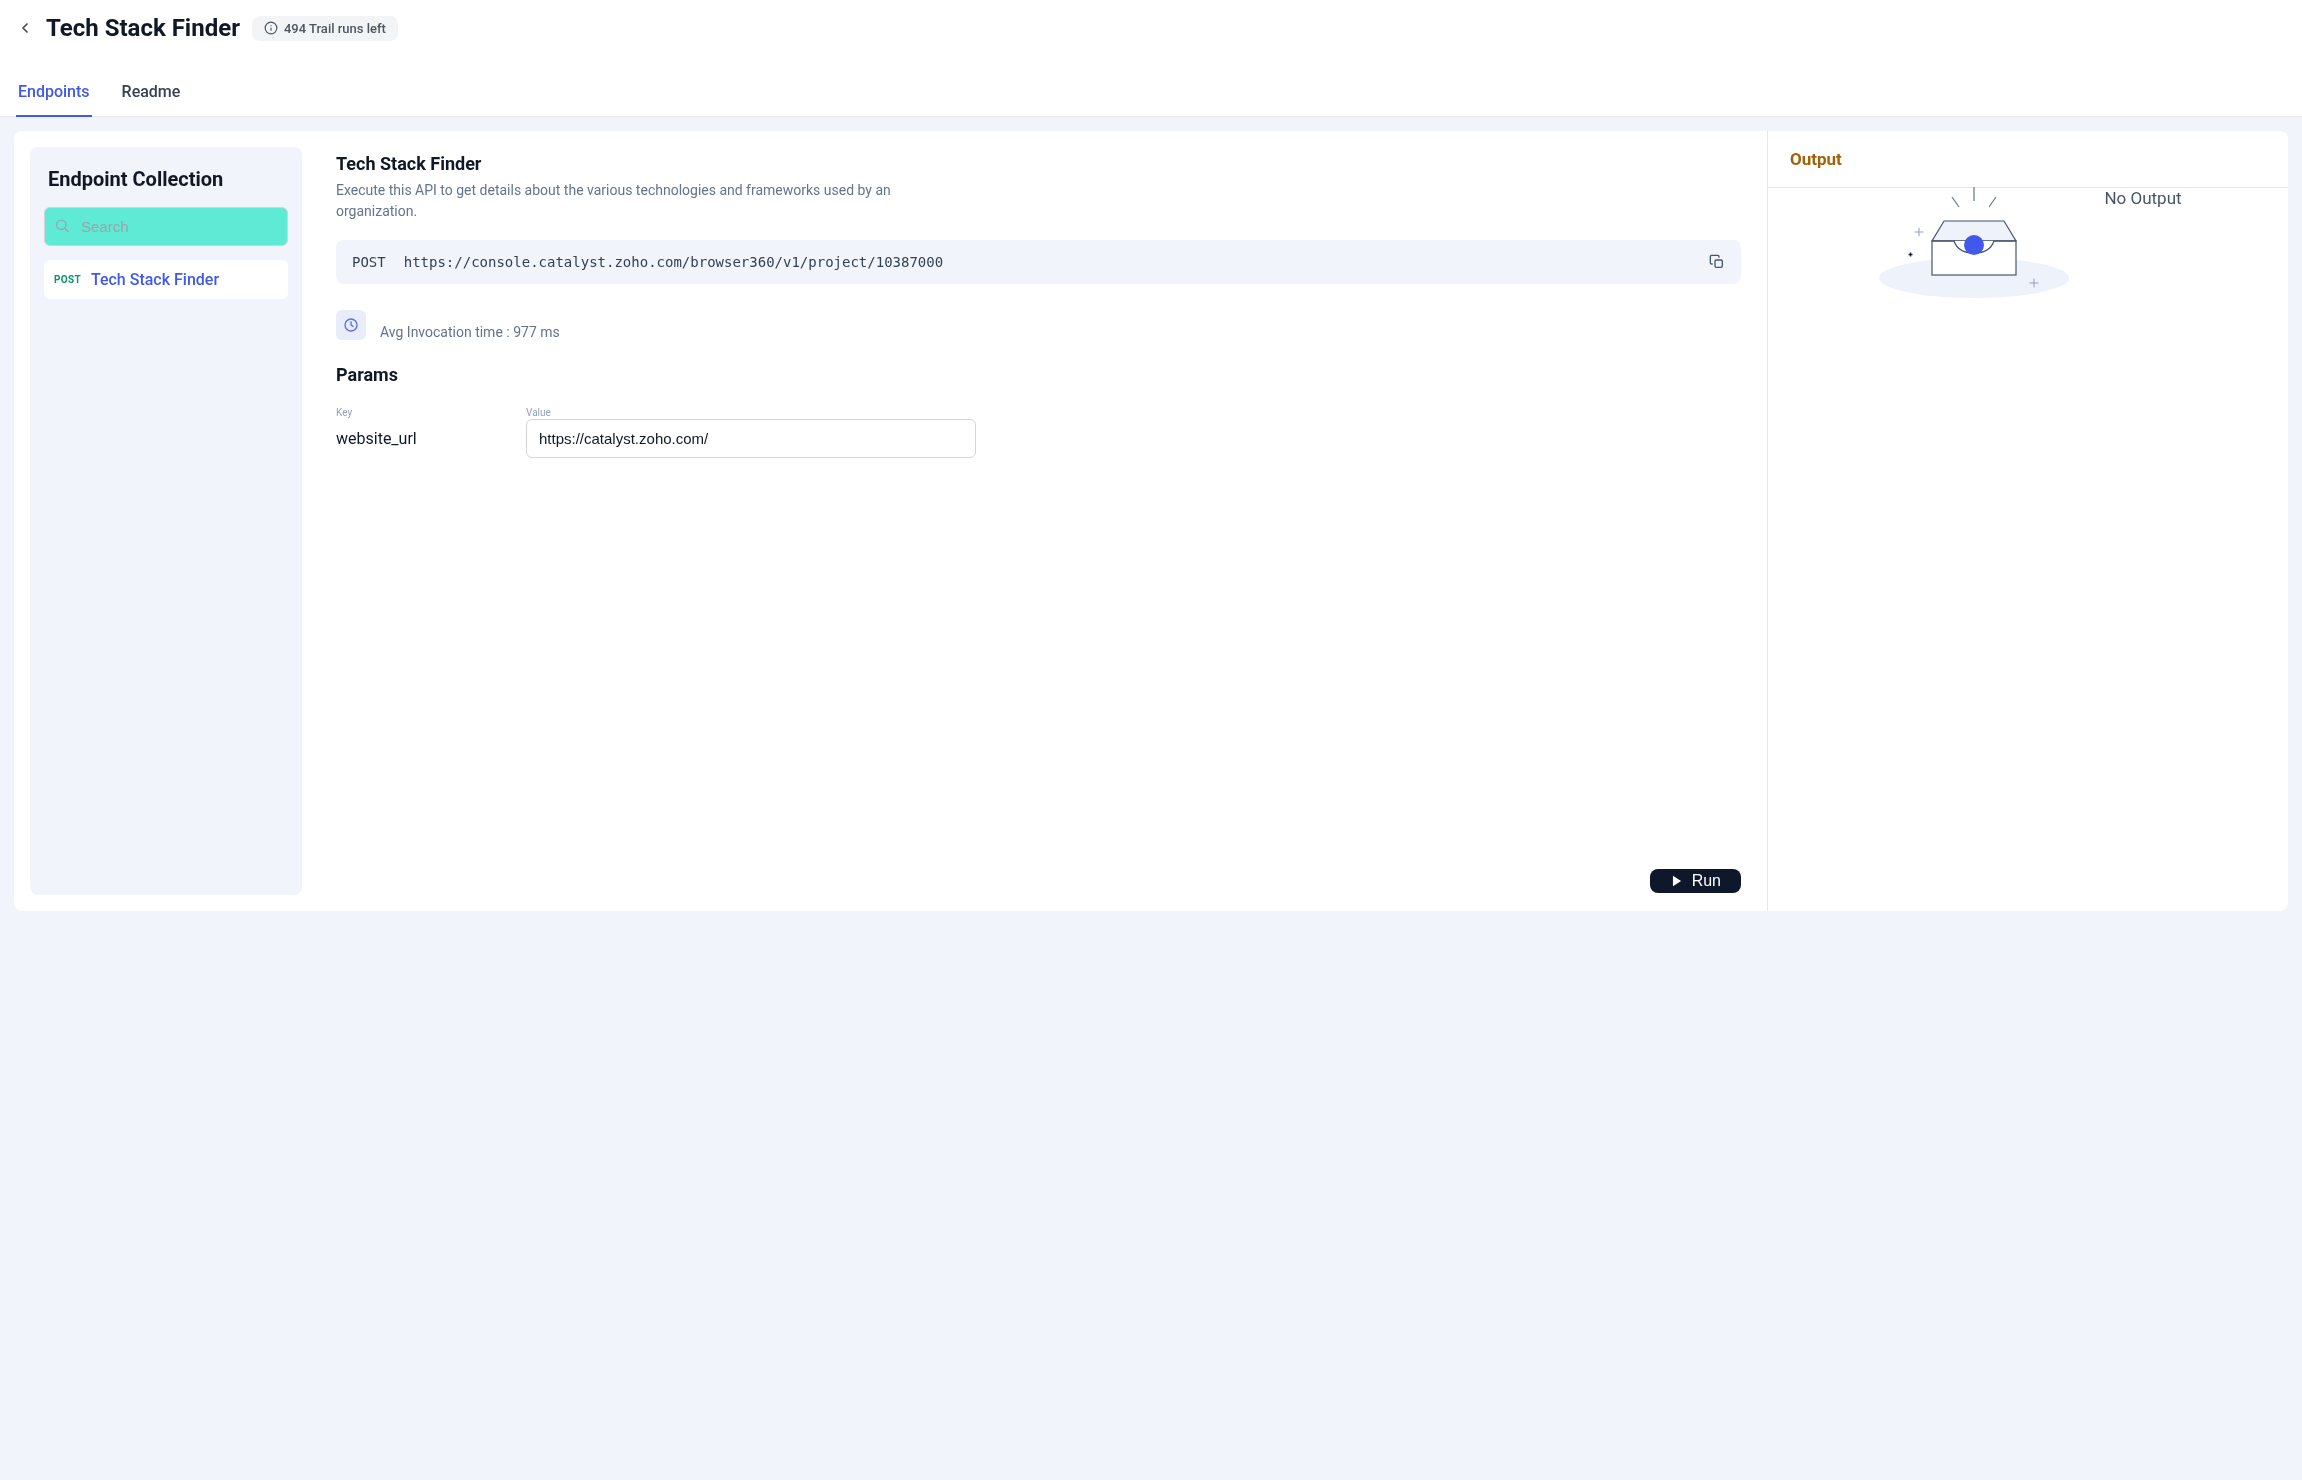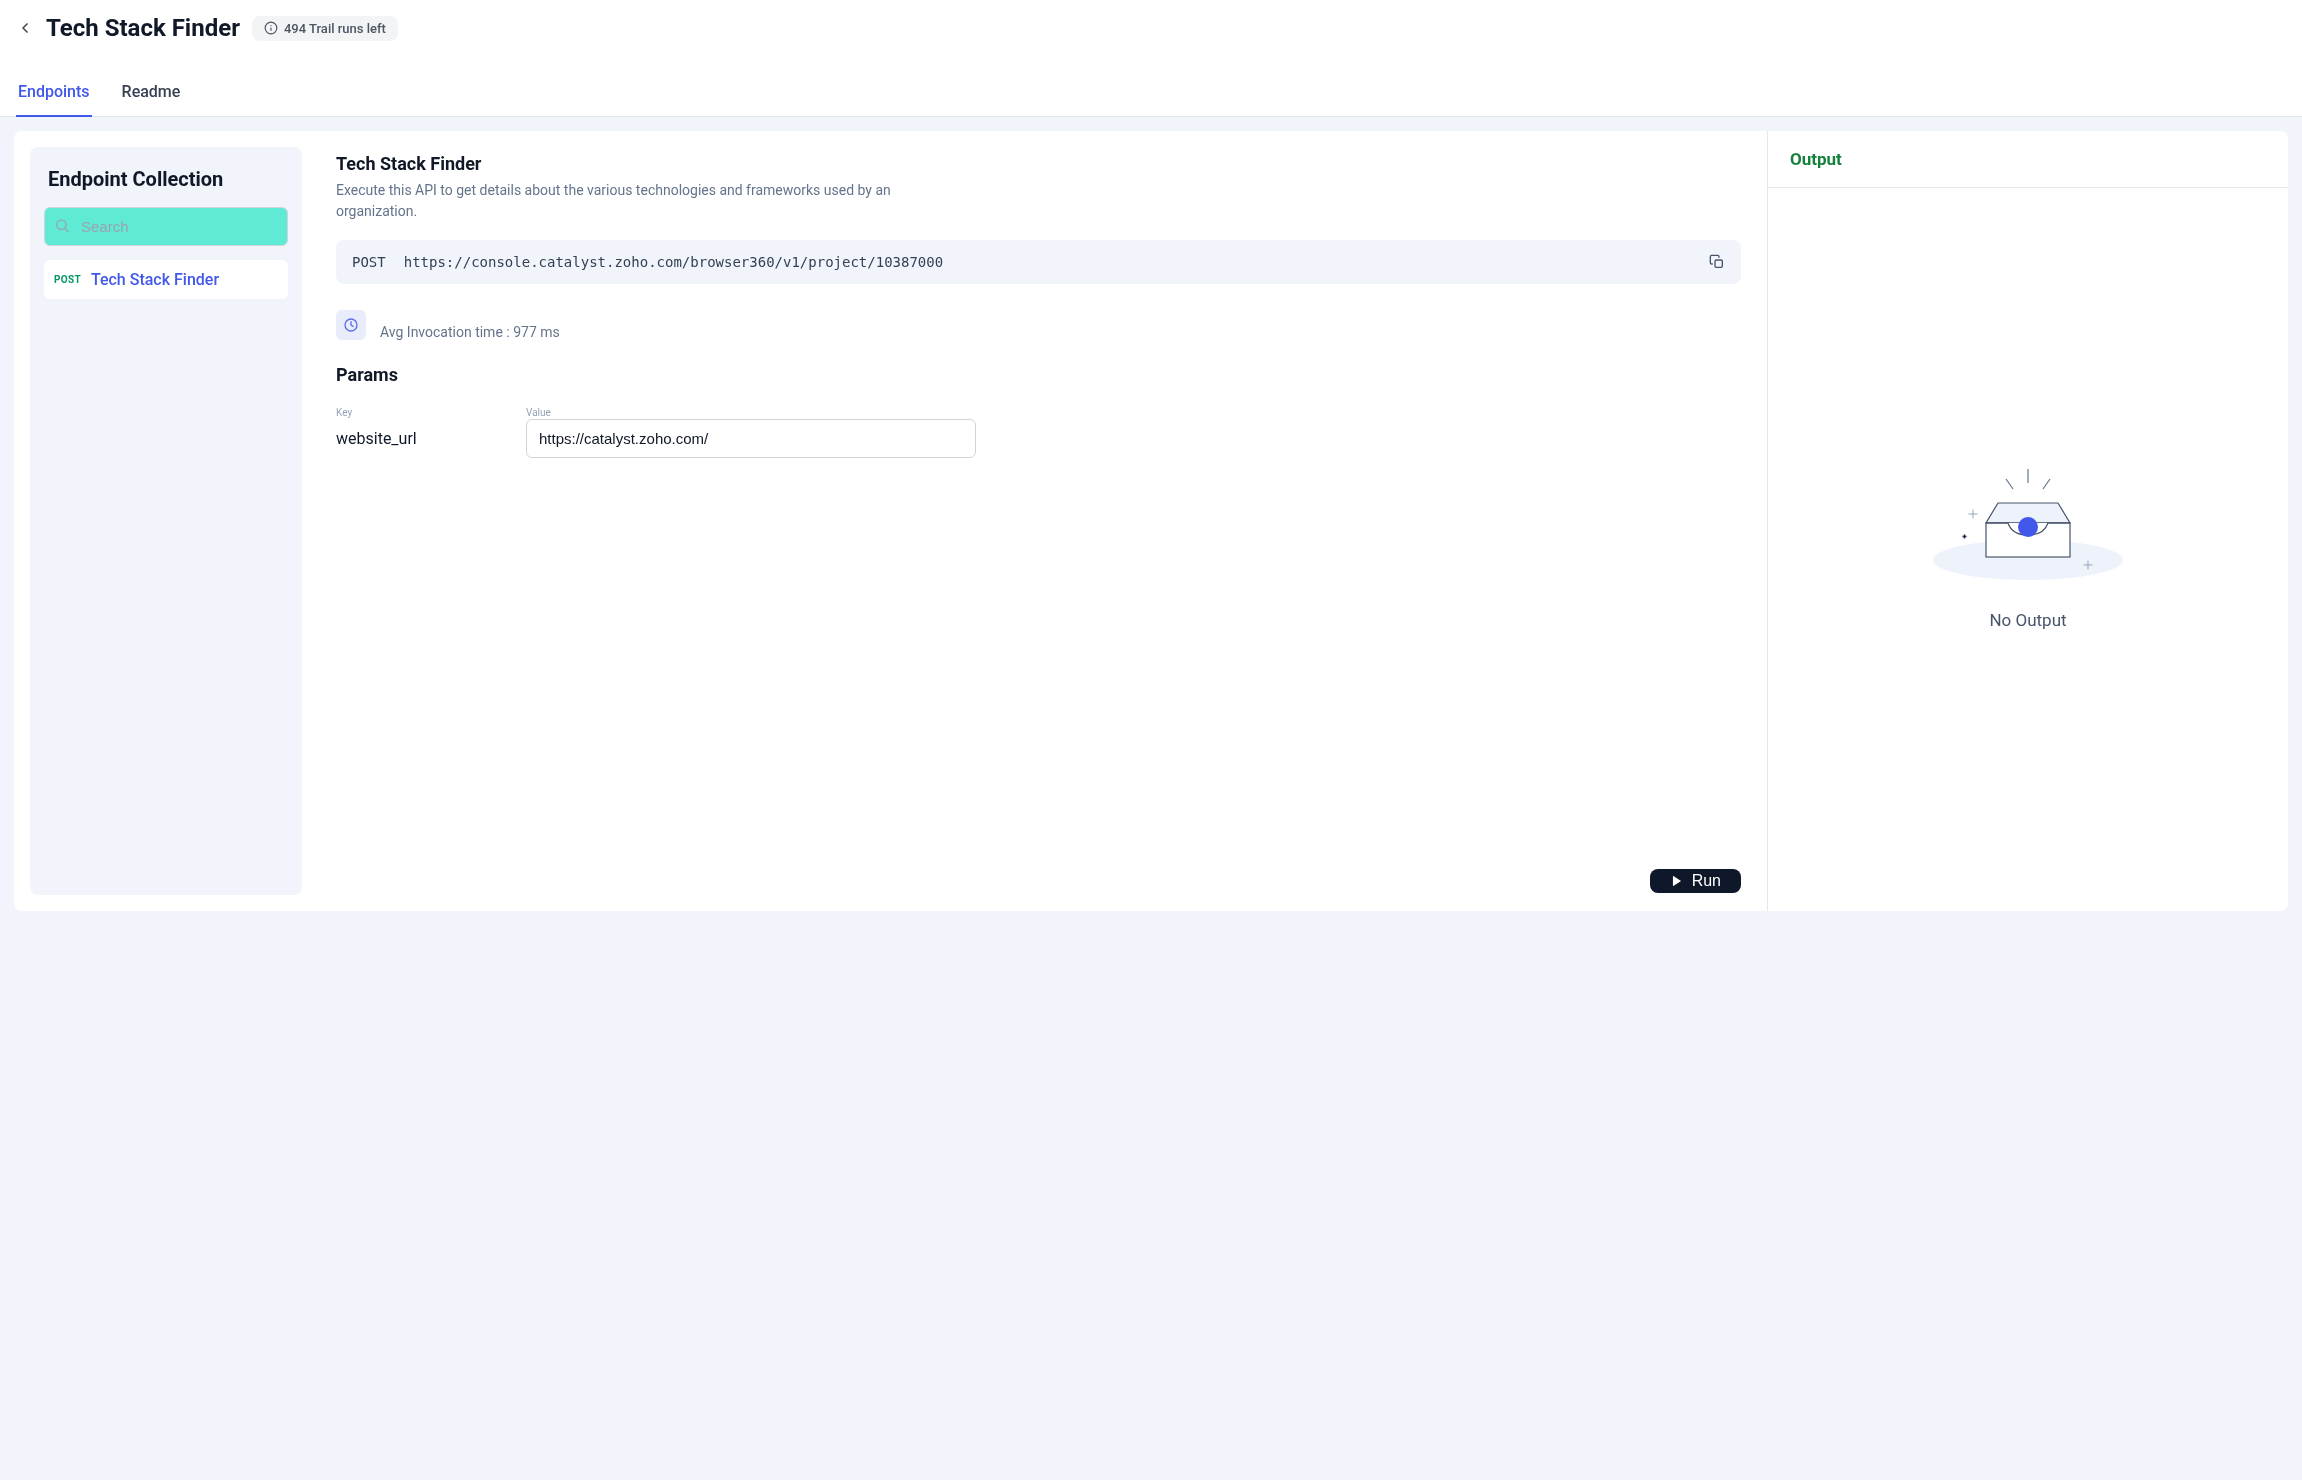--- a/index.html
+++ b/index.html
@@ -233,27 +233,26 @@
       width: 520px;
       flex-shrink: 0;
       display: flex;
       flex-direction: column;
     }
     .output-header {
       padding: 18px 22px;
       border-bottom: 1px solid #e5e7eb;
       font-size: 17px;
       font-weight: 700;
-      color: #15803d;
+      color: #a16207;
     }
     .output-body {
       flex: 1;
       display: flex;
-      flex-direction: column;
-      align-items: center;
+      flex-direction: row;
       justify-content: center;
       gap: 30px;
     }
     .no-output-text {
       font-size: 17px;
       color: #475569;
     }
     .illustration {
       width: 200px; height: 110px;
       position: relative;

